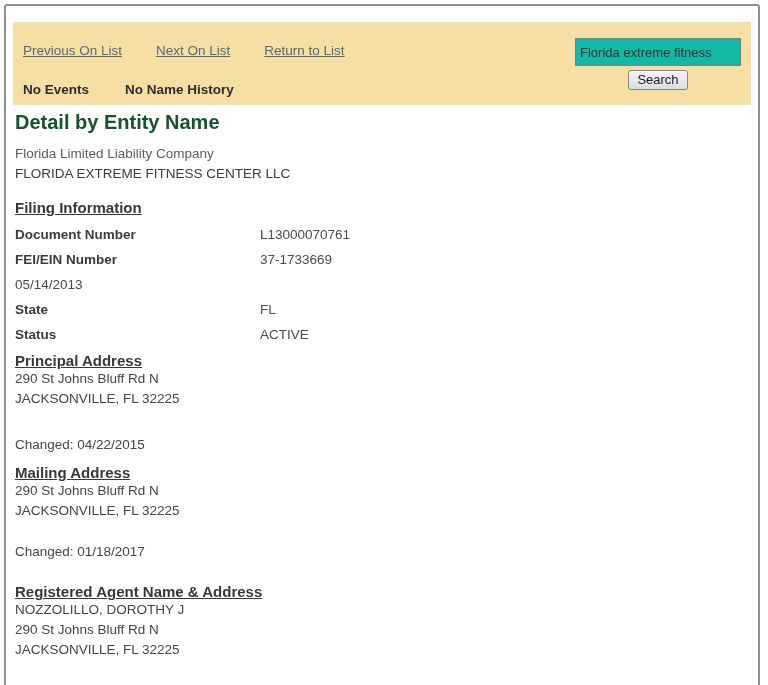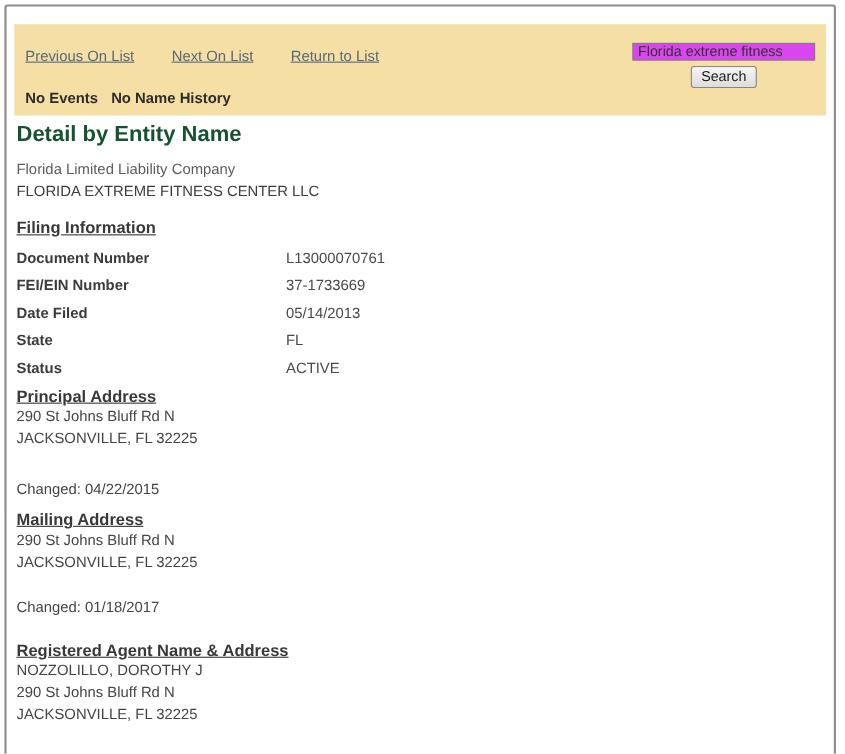--- a/index.html
+++ b/index.html
@@ -36,40 +36,40 @@
   }
   .nav-links a {
     color: #56697c;
     text-decoration: underline;
     cursor: pointer;
   }
   .flags {
     position: absolute;
     top: 60px; left: 10px;
     display: flex;
-    gap: 12px;
+    gap: 36px;
     font-size: 13.5px;
     font-weight: bold;
     color: #2d2d2d;
   }
   .search-area {
     position: absolute;
     top: 16px; right: 10px;
     width: 166px;
     text-align: center;
   }
   .search-area input {
     width: 166px;
-    height: 16px;
+    height: 28px;
     border: 1px solid #7e7e7e;
     font-family: "Liberation Sans", sans-serif;
     font-size: 13px;
     color: #333333;
     padding: 1px 4px;
-    background: #d946ef;
+    background: #14b8a6;
   }
   .search-area button {
     margin-top: 4px;
     font-family: "Liberation Sans", sans-serif;
     font-size: 13px;
     color: #222222;
     padding: 1px 8px 2px;
     background: linear-gradient(#f5f5f5, #dddddd);
     border: 1px solid #868686;
     border-radius: 3px;
@@ -153,21 +153,20 @@
     <div class="rows">
       <div class="info-row">
         <span class="label">Document Number</span>
         <span class="value">L13000070761</span>
       </div>
       <div class="info-row">
         <span class="label">FEI/EIN Number</span>
         <span class="value">37-1733669</span>
       </div>
       <div class="info-row">
-        <span class="label">Date Filed</span>
         <span class="value">05/14/2013</span>
       </div>
       <div class="info-row">
         <span class="label">State</span>
         <span class="value">FL</span>
       </div>
       <div class="info-row">
         <span class="label">Status</span>
         <span class="value">ACTIVE</span>
       </div>

